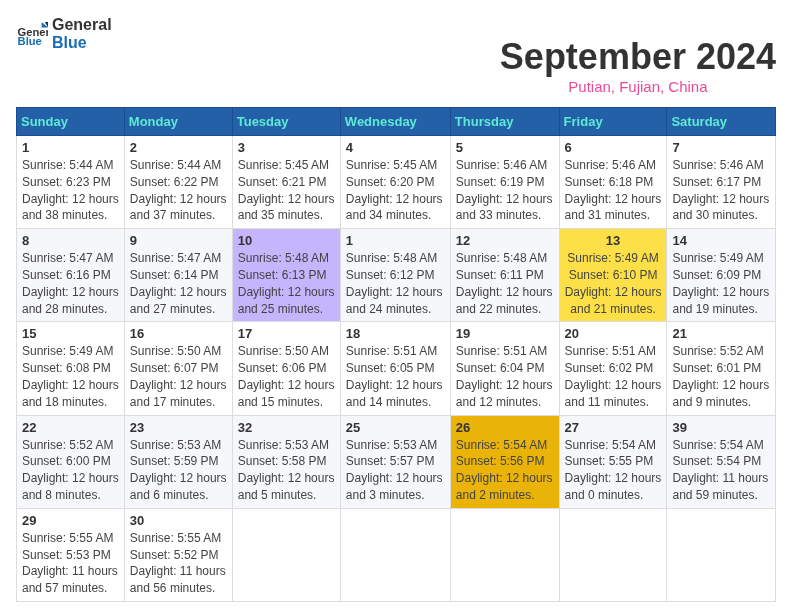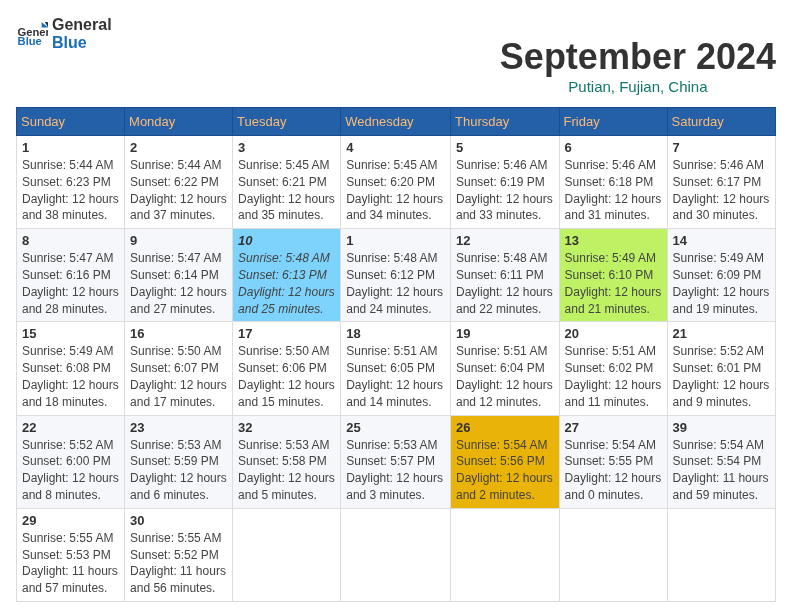--- a/index.html
+++ b/index.html
@@ -29,34 +29,34 @@
       text-align: center;
       margin-top: 20px;
     }
     .month-title {
       font-size: 36px;
       font-weight: bold;
       color: #333;
     }
     .subtitle {
       font-size: 15px;
-      color: #0f766e;
+      color: #ec4899;
     }
     table {
       width: 100%;
       border-collapse: collapse;
       font-size: 11px;
     }
     thead tr th {
       background-color: #2460a7;
-      color: #fdba74;
+      color: #5eead4;
       padding: 6px 4px;
       text-align: left;
       font-size: 13px;
-      font-weight: normal;
+      font-weight: bold;
       border: 1px solid #1a4d8f;
     }
     td {
       vertical-align: top;
       padding: 4px 5px;
       border: 1px solid #ddd;
       width: 113px;
       min-height: 80px;
     }
     tr.week-row td {
@@ -148,33 +148,33 @@
       </tr>
       <tr class="week-row" style="background: rgb(245, 247, 250);">
         <td style="background: rgb(245, 247, 250);">
           <span class="day-number">8</span>
 <div class="day-info">Sunrise: 5:47 AM<br>Sunset: 6:16 PM<br>Daylight: 12 hours and 28 minutes.</div>
         </td>
         <td style="background: rgb(245, 247, 250);">
           <span class="day-number">9</span>
 <div class="day-info">Sunrise: 5:47 AM<br>Sunset: 6:14 PM<br>Daylight: 12 hours and 27 minutes.</div>
         </td>
-        <td style="background: #7dd3fc; font-style: italic;">
+        <td style="background: #c4b5fd;">
           <span class="day-number">10</span>
 <div class="day-info">Sunrise: 5:48 AM<br>Sunset: 6:13 PM<br>Daylight: 12 hours and 25 minutes.</div>
         </td>
         <td style="background: rgb(245, 247, 250);">
           <span class="day-number">1</span>
 <div class="day-info">Sunrise: 5:48 AM<br>Sunset: 6:12 PM<br>Daylight: 12 hours and 24 minutes.</div>
         </td>
         <td style="background: rgb(245, 247, 250);">
           <span class="day-number">12</span>
 <div class="day-info">Sunrise: 5:48 AM<br>Sunset: 6:11 PM<br>Daylight: 12 hours and 22 minutes.</div>
         </td>
-        <td style="background: #bef264;">
+        <td style="background: #fde047; text-align: center;">
           <span class="day-number">13</span>
 <div class="day-info">Sunrise: 5:49 AM<br>Sunset: 6:10 PM<br>Daylight: 12 hours and 21 minutes.</div>
         </td>
         <td style="background: rgb(245, 247, 250);">
           <span class="day-number">14</span>
 <div class="day-info">Sunrise: 5:49 AM<br>Sunset: 6:09 PM<br>Daylight: 12 hours and 19 minutes.</div>
         </td>
       </tr>
       <tr class="week-row" style="background: rgb(255, 255, 255);">
         <td>

